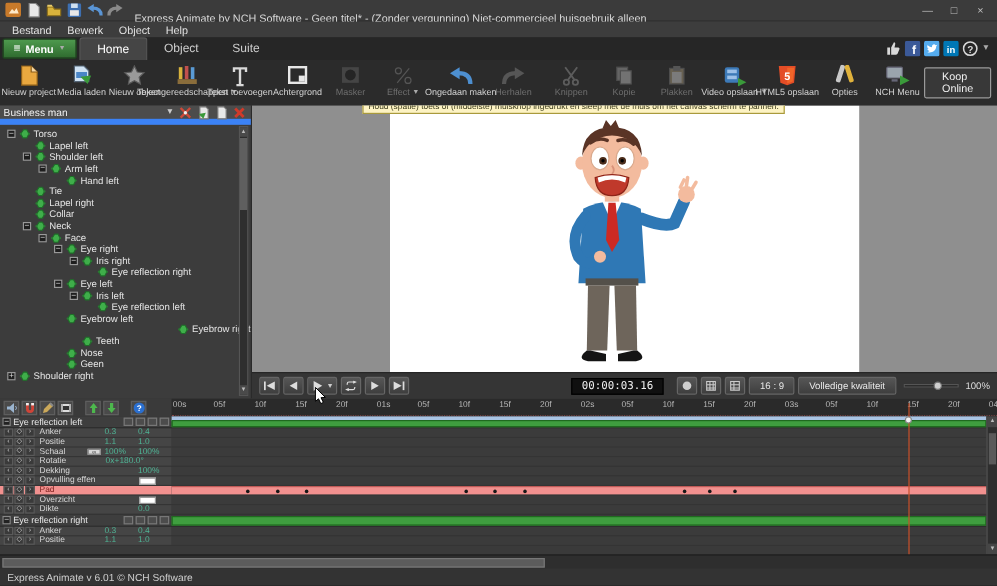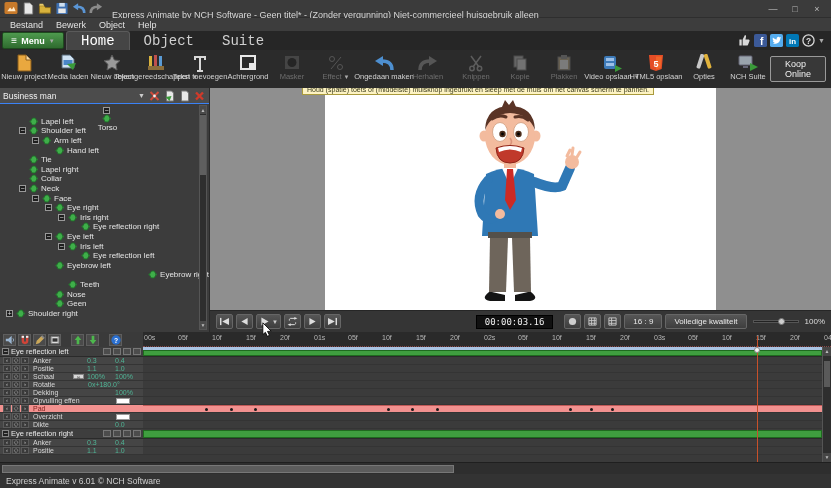--- a/index.html
+++ b/index.html
@@ -18,21 +18,21 @@
 
   
   .menubar { height:13px; background:#3d3d3d; display:flex; align-items:center; padding-left:4px; gap:1px; flex:0 0 auto; }
   .menubar .mitem { font-size:9px; color:#e2e2e2; padding:0 6px; }
 
   
   .tabrow { height:19px; background:#262626; display:flex; align-items:stretch; flex:0 0 auto; }
   .menu-btn { margin:1px 2px; width:62px; background:linear-gradient(#4e9a4e,#2f6b2f); border:1px solid #1e4a1e; border-radius:2px;
               display:flex; align-items:center; justify-content:center; gap:4px; font-size:9px; color:#fff; font-weight:bold; }
   .menu-btn .burger { font-size:10px; }
-  .tab { padding:0 14px; font-size:14px; display:flex; align-items:center; color:#cfcfcf;font-family:Liberation Mono, monospace; }
+  .tab { padding:0 14px; font-size:10px; display:flex; align-items:center; color:#cfcfcf; }
   .tab.active { background:#454545; border:1px solid #5a5a5a; border-bottom:none; border-radius:3px 3px 0 0; color:#fff; }
   .tabrow .spacer { flex:1; }
   .social { display:flex; align-items:center; gap:3px; padding-right:6px; }
   .social .sicon { width:13px; height:13px; display:inline-flex; }
   .social .sicon svg { width:100%; height:100%; }
   .social .caret { font-size:7px; color:#aaa; }
 
   
   .toolbar { height:38px; background:#2b2b2b; display:flex; align-items:stretch; padding:1px 2px; flex:0 0 auto; }
   .tb-btn { display:flex; flex-direction:column; align-items:center; justify-content:flex-start; padding:2px 4px 1px; min-width:44px; }
@@ -43,21 +43,21 @@
   .tb-btn.disabled .ic { opacity:.45; }
   .tb-sep { width:1px; background:#424242; margin:2px 2px; }
   .tb-caret { font-size:6px; color:#aaa; }
   .buy-btn { margin:5px 4px 5px auto; padding:0 14px; border:1px solid #9a9a9a; border-radius:2px; background:#383838;
              display:flex; align-items:center; font-size:9px; color:#f0f0f0; }
 
   
   .main { flex:0 0 244px; display:flex; position:relative; }
 
   .left-panel { width:210px; background:#3c3c3c; border-right:1px solid #2a2a2a; display:flex; flex-direction:column; position:relative; }
-  .lp-header { height:16px; background:#4c4c4c; display:flex; align-items:center; padding:0 3px; gap:3px; border-bottom:1px solid #3b82f6; }
+  .lp-header { height:16px; background:#4c4c4c; display:flex; align-items:center; padding:0 3px; gap:3px; border-bottom:5px solid #3b82f6; }
   .lp-title { font-size:8.5px; color:#f0f0f0; flex:1; }
   .lp-caret { font-size:7px; color:#ccc; }
   .lp-ic { width:13px; height:12px; display:inline-flex; }
   .lp-ic svg { width:100%; height:100%; }
   .tree { flex:1; position:relative; padding:3px 0 0 4px; overflow:hidden; }
   .tree-row { height:9.6px; display:flex; align-items:center; font-size:8px; color:#e4e4e4; white-space:nowrap; }
   .expander { width:7px; height:7px; border:1px solid #999; background:#1e1e1e; color:#ddd; font-size:7px; line-height:5px;
               text-align:center; margin-right:2px; flex:0 0 auto; }
   .expander.none { visibility:hidden; }
   .node-ic { width:11px; height:9px; display:inline-flex; margin-right:2px; flex:0 0 auto; }
@@ -397,21 +397,21 @@
         <div class="lbl">Opties</div>
       </div>
       <div class="tb-btn">
         <div class="ic">
           <svg viewBox="0 0 22 18">
             <rect x="2" y="2" width="13" height="9" rx="1" fill="#9aa4ad" stroke="#667"></rect>
             <rect x="6" y="12" width="5" height="2" fill="#667"></rect>
             <path d="M13 9l8 4-8 4z" fill="#3a9a3a"></path>
           </svg>
         </div>
-        <div class="lbl">NCH Suite</div>
+        <div class="lbl">NCH Menu</div>
       </div>
       <div class="buy-btn">Koop Online</div>
     </div>
 
   <div class="main">
     <div class="left-panel">
       <div class="lp-header">
         <span class="lp-title">Business man</span>
         <span class="lp-caret">▼</span>
         <span id="lpIcons" style="display:flex;gap:2px;">
@@ -433,21 +433,21 @@
               </svg>
             </span>
             <span class="lp-ic">
               <svg viewBox="0 0 12 12">
                 <path d="M2.5 2.5l7 7M9.5 2.5l-7 7" stroke="#d03a2a" stroke-width="2.4"></path>
               </svg>
             </span>
           </span>
       </div>
       <div class="tree" id="tree">
-          <div class="tree-row" style="padding-left: 2px; flex-direction: column;">
+          <div class="tree-row" style="padding-left: 2px;">
             <span class="expander">−</span>
             <span class="node-ic">
               <svg viewBox="0 0 12 10">
                 <path d="M2.5 5l2.5-3.8h3L10 5 8 8.8H4.5z" fill="#3fae4a" stroke="#1e6e28"></path>
                 <circle cx="2.5" cy="5" r="1" fill="#2a7a33"></circle>
                 <circle cx="10" cy="5" r="1" fill="#2a7a33"></circle>
               </svg>
             </span>
             <span>Torso</span>
           </div>

